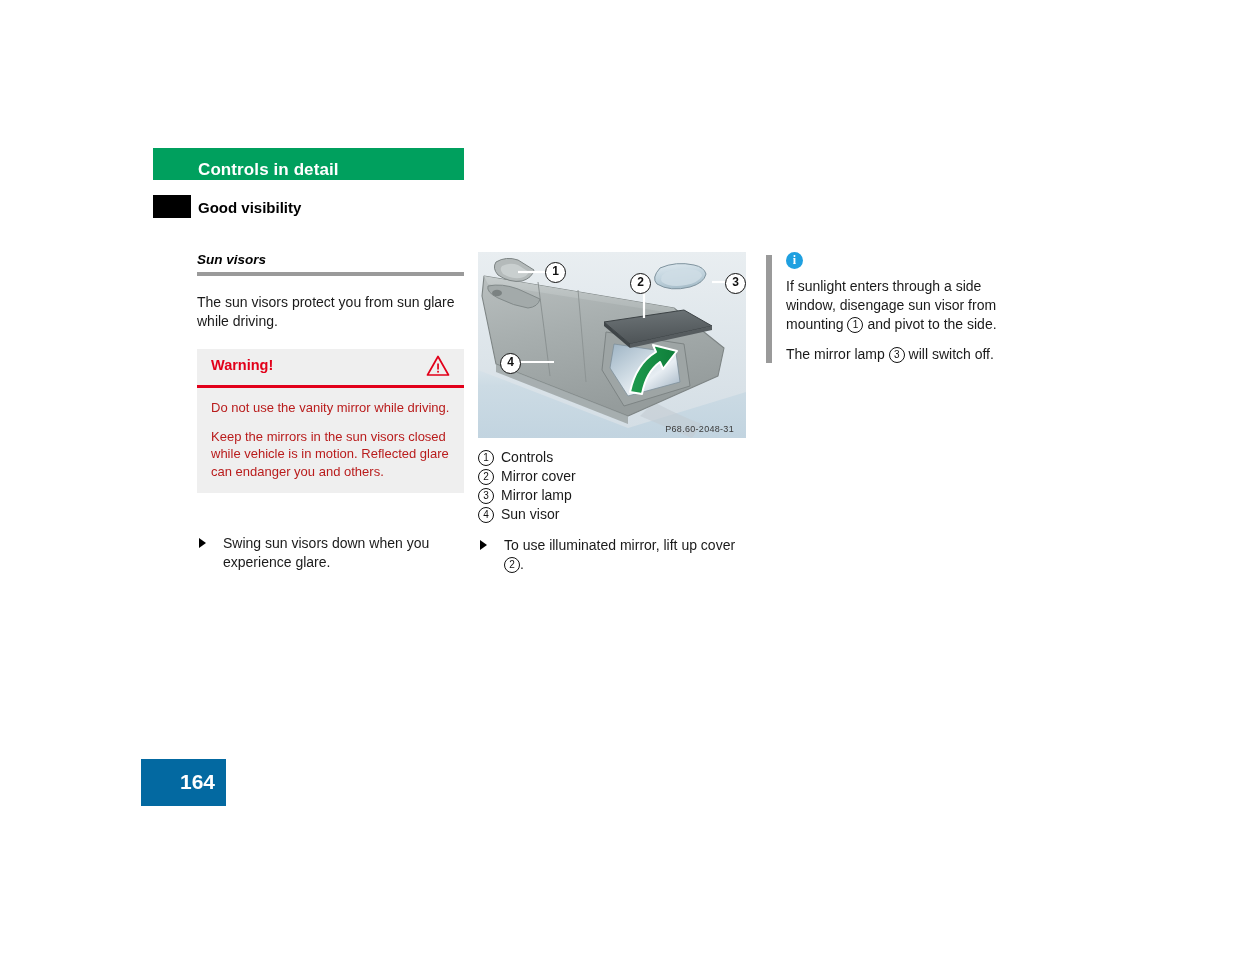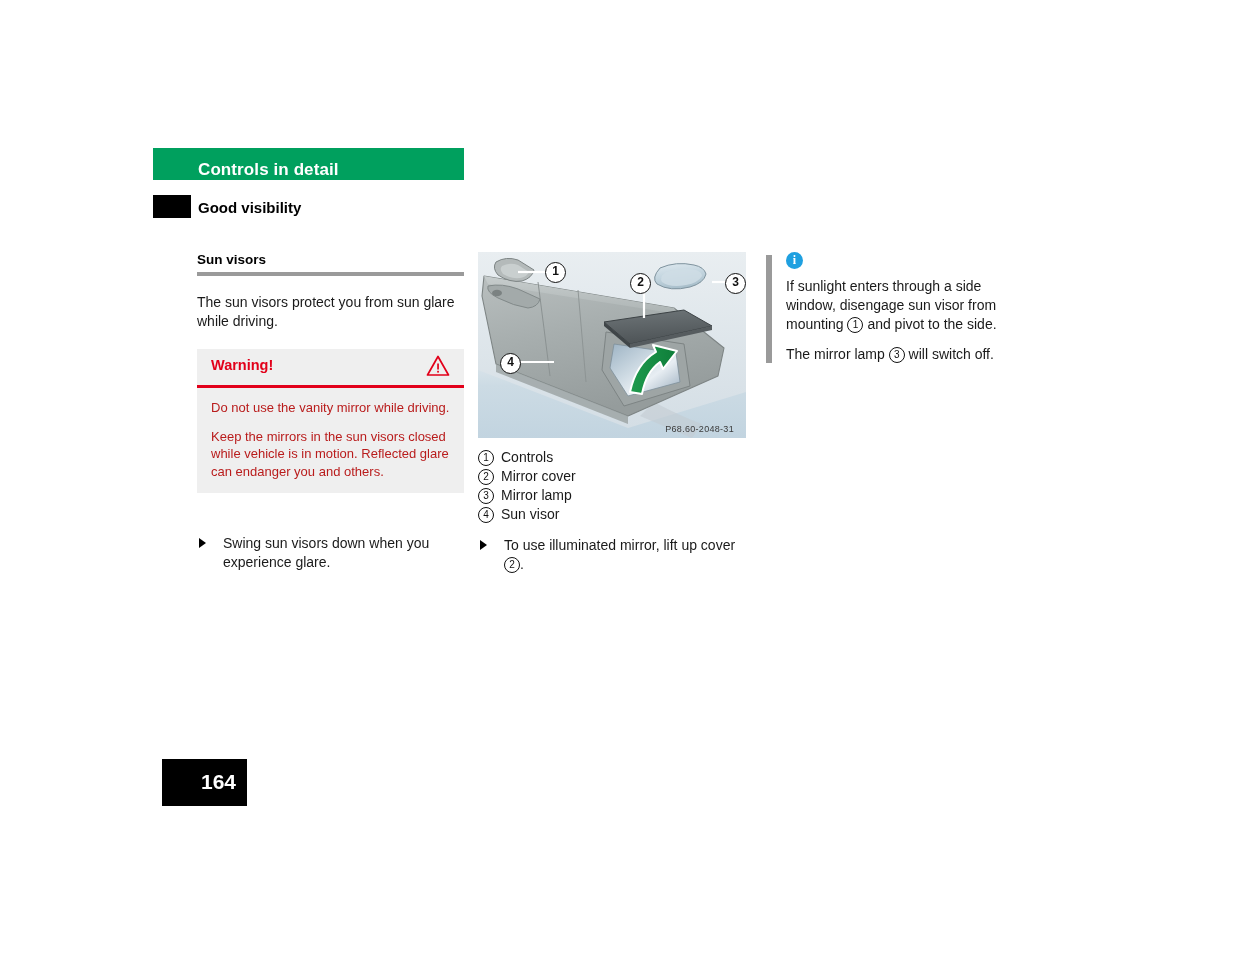--- a/index.html
+++ b/index.html
@@ -59,20 +59,21 @@
   #col-left  { left: 197px; width: 268px; }
   #col-mid   { left: 478px; width: 270px; }
   #col-right { left: 766px; width: 245px; }
 
   
   #section-heading {
     font-size: 13.5px;
     font-weight: bold;
     line-height: 16px;
     margin: 0 0 4px 0;
+    font-style: italic;
   }
   #section-rule {
     width: 267px;
     height: 4px;
     background: #9a9a9a;
     margin-bottom: 17px;
   }
   .body-text {
     font-size: 14px;
     line-height: 19px;
@@ -241,25 +242,25 @@
     margin: 0 0 11px 0;
     font-size: 14px;
     line-height: 19px;
     color: #1a1a1a;
   }
   #note-body p:last-child { margin-bottom: 16px; }
 
   
   #page-number-box {
     position: absolute;
-    left: 162px;
+    left: 141px;
     top: 759px;
     width: 85px;
     height: 47px;
-    background: #000000;
+    background: #0369a1;
   }
   #page-number {
     position: absolute;
     right: 11px;
     top: 11px;
     font-size: 21px;
     font-weight: bold;
     color: #ffffff;
   }
 </style>

